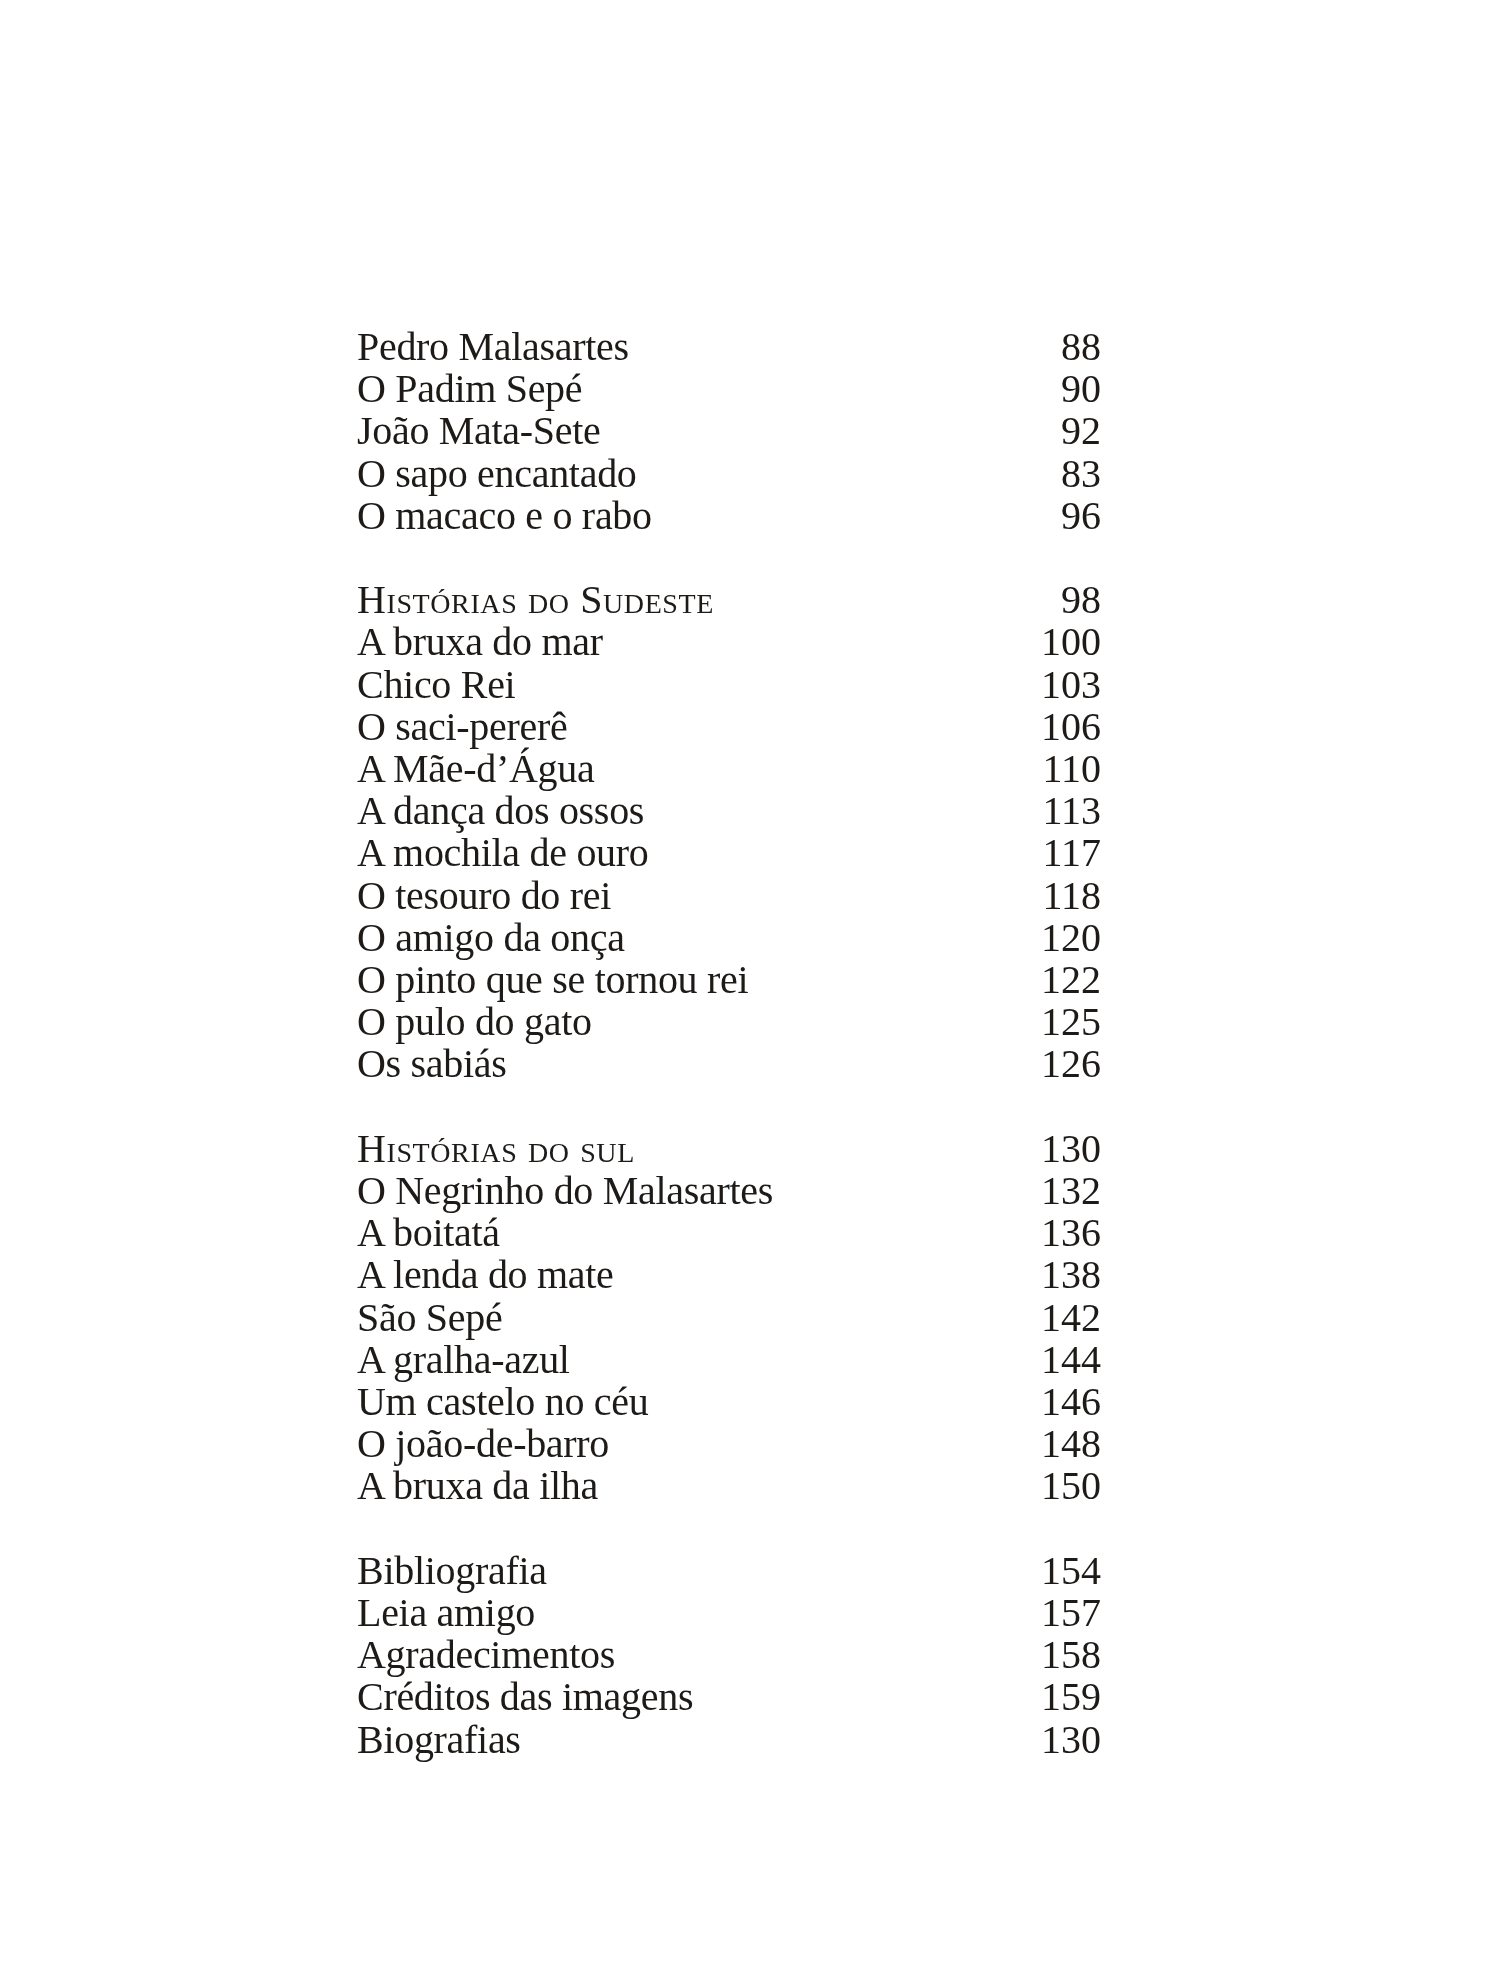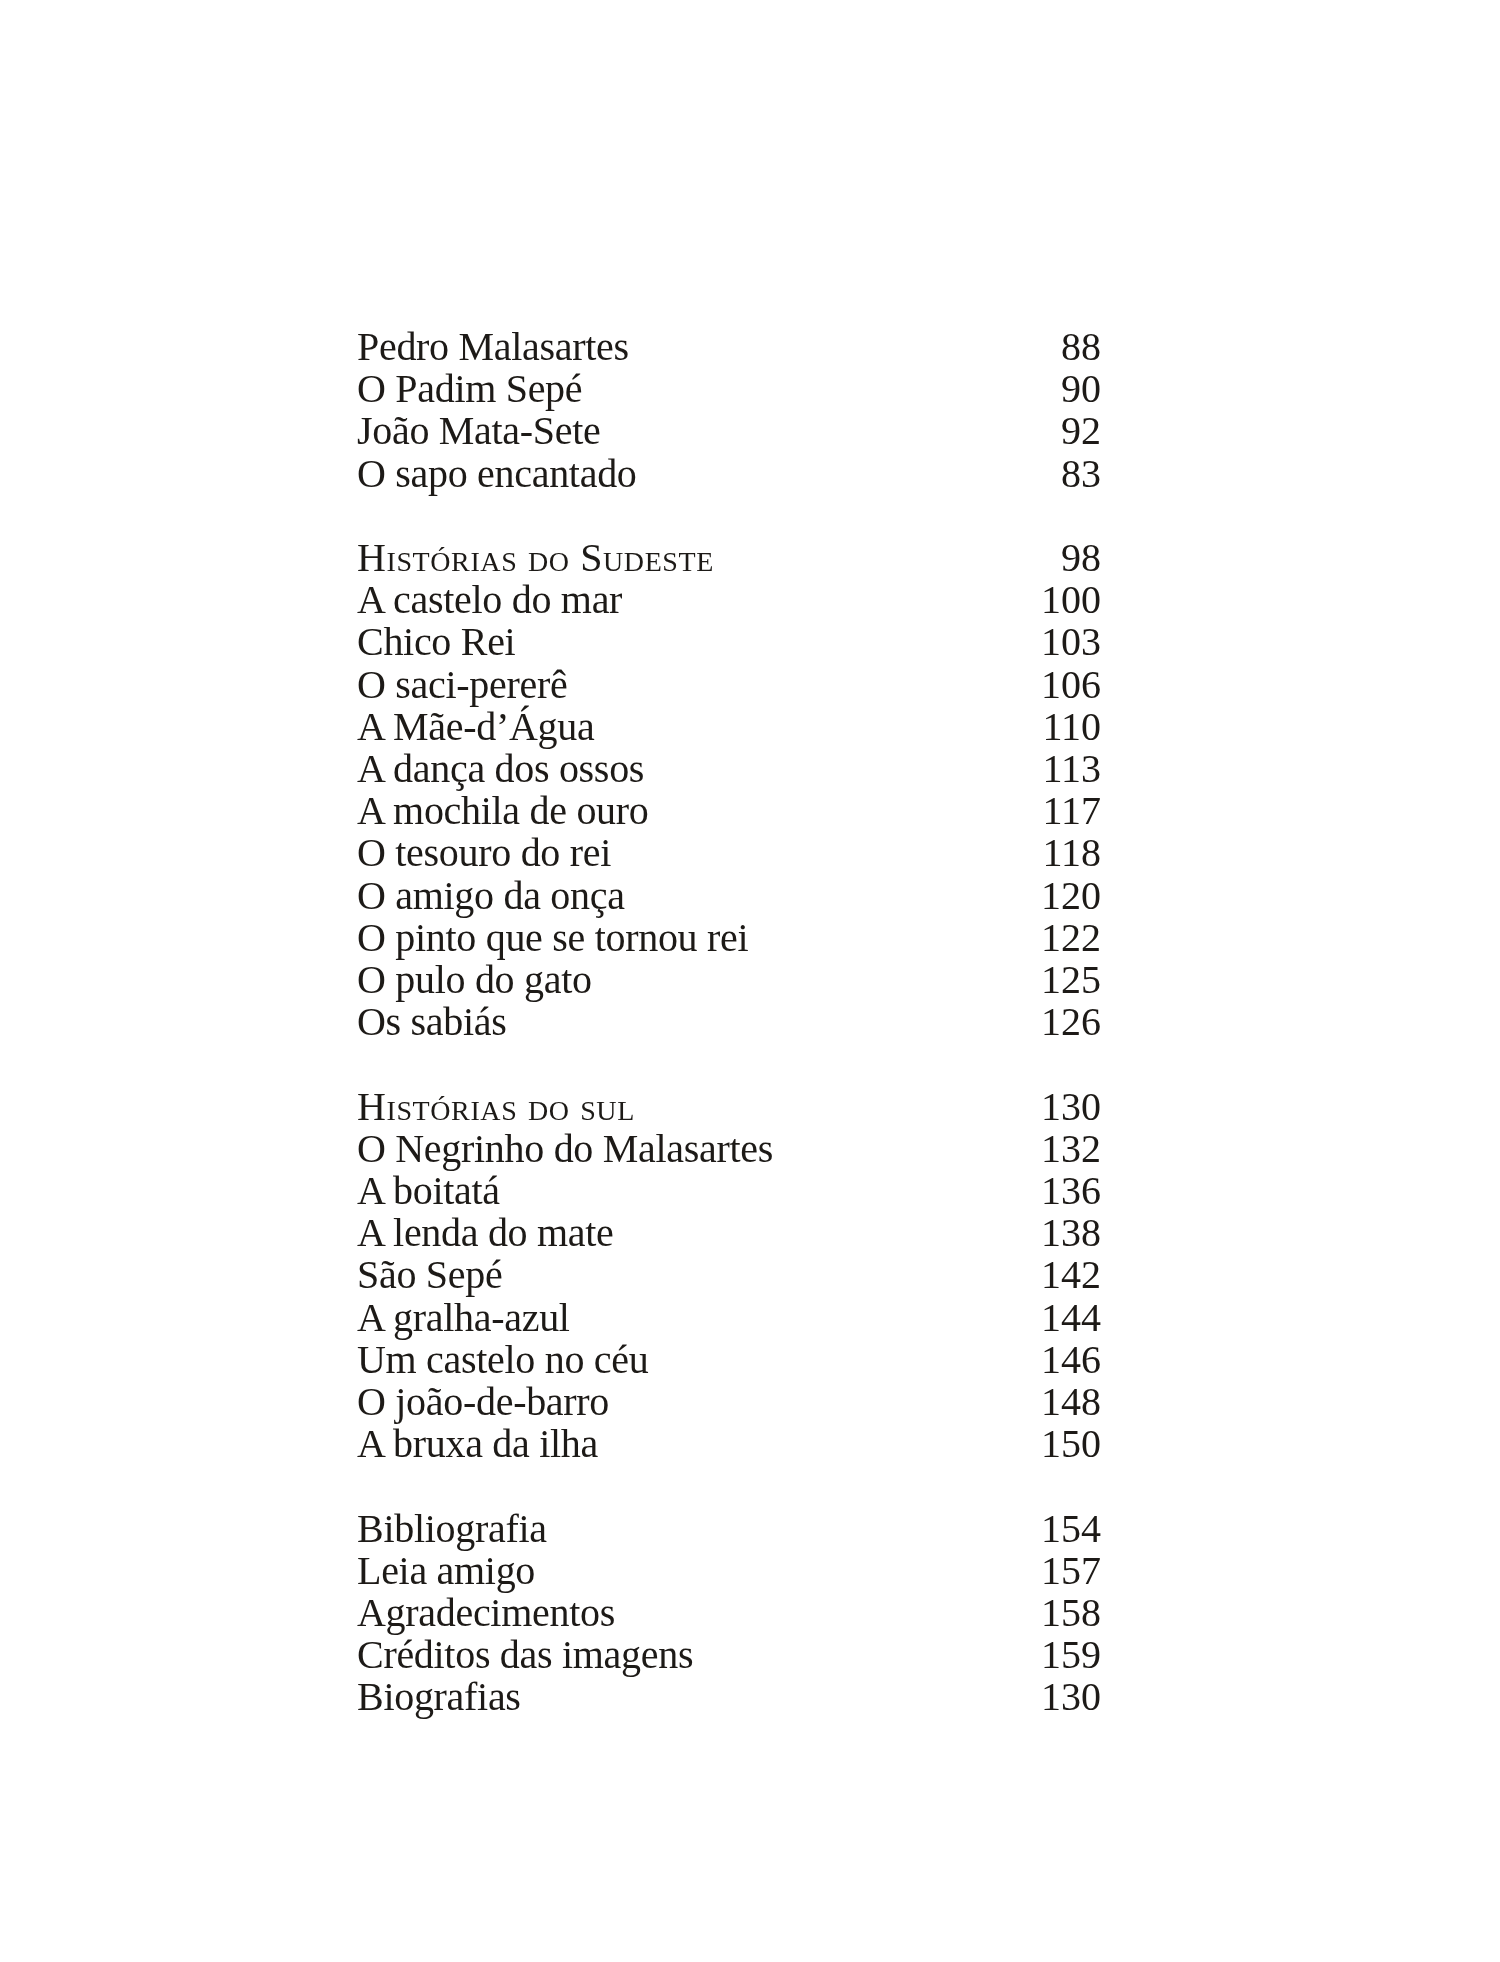--- a/index.html
+++ b/index.html
@@ -66,28 +66,32 @@
           <span class="toc-page-number">90</span>
         </div>
         <div class="toc-row">
           <span class="toc-label">João Mata-Sete</span>
           <span class="toc-page-number">92</span>
         </div>
         <div class="toc-row">
           <span class="toc-label">O sapo encantado</span>
           <span class="toc-page-number">83</span>
         </div>
+        <div class="toc-row">
+          <span class="toc-label">O macaco e o rabo</span>
+          <span class="toc-page-number">96</span>
+        </div>
       </section>
       <section class="toc-section">
         <div class="toc-row toc-row--header">
           <span class="toc-label">Histórias do Sudeste</span>
           <span class="toc-page-number">98</span>
         </div>
         <div class="toc-row">
-          <span class="toc-label">A castelo do mar</span>
+          <span class="toc-label">A bruxa do mar</span>
           <span class="toc-page-number">100</span>
         </div>
         <div class="toc-row">
           <span class="toc-label">Chico Rei</span>
           <span class="toc-page-number">103</span>
         </div>
         <div class="toc-row">
           <span class="toc-label">O saci-pererê</span>
           <span class="toc-page-number">106</span>
         </div>

